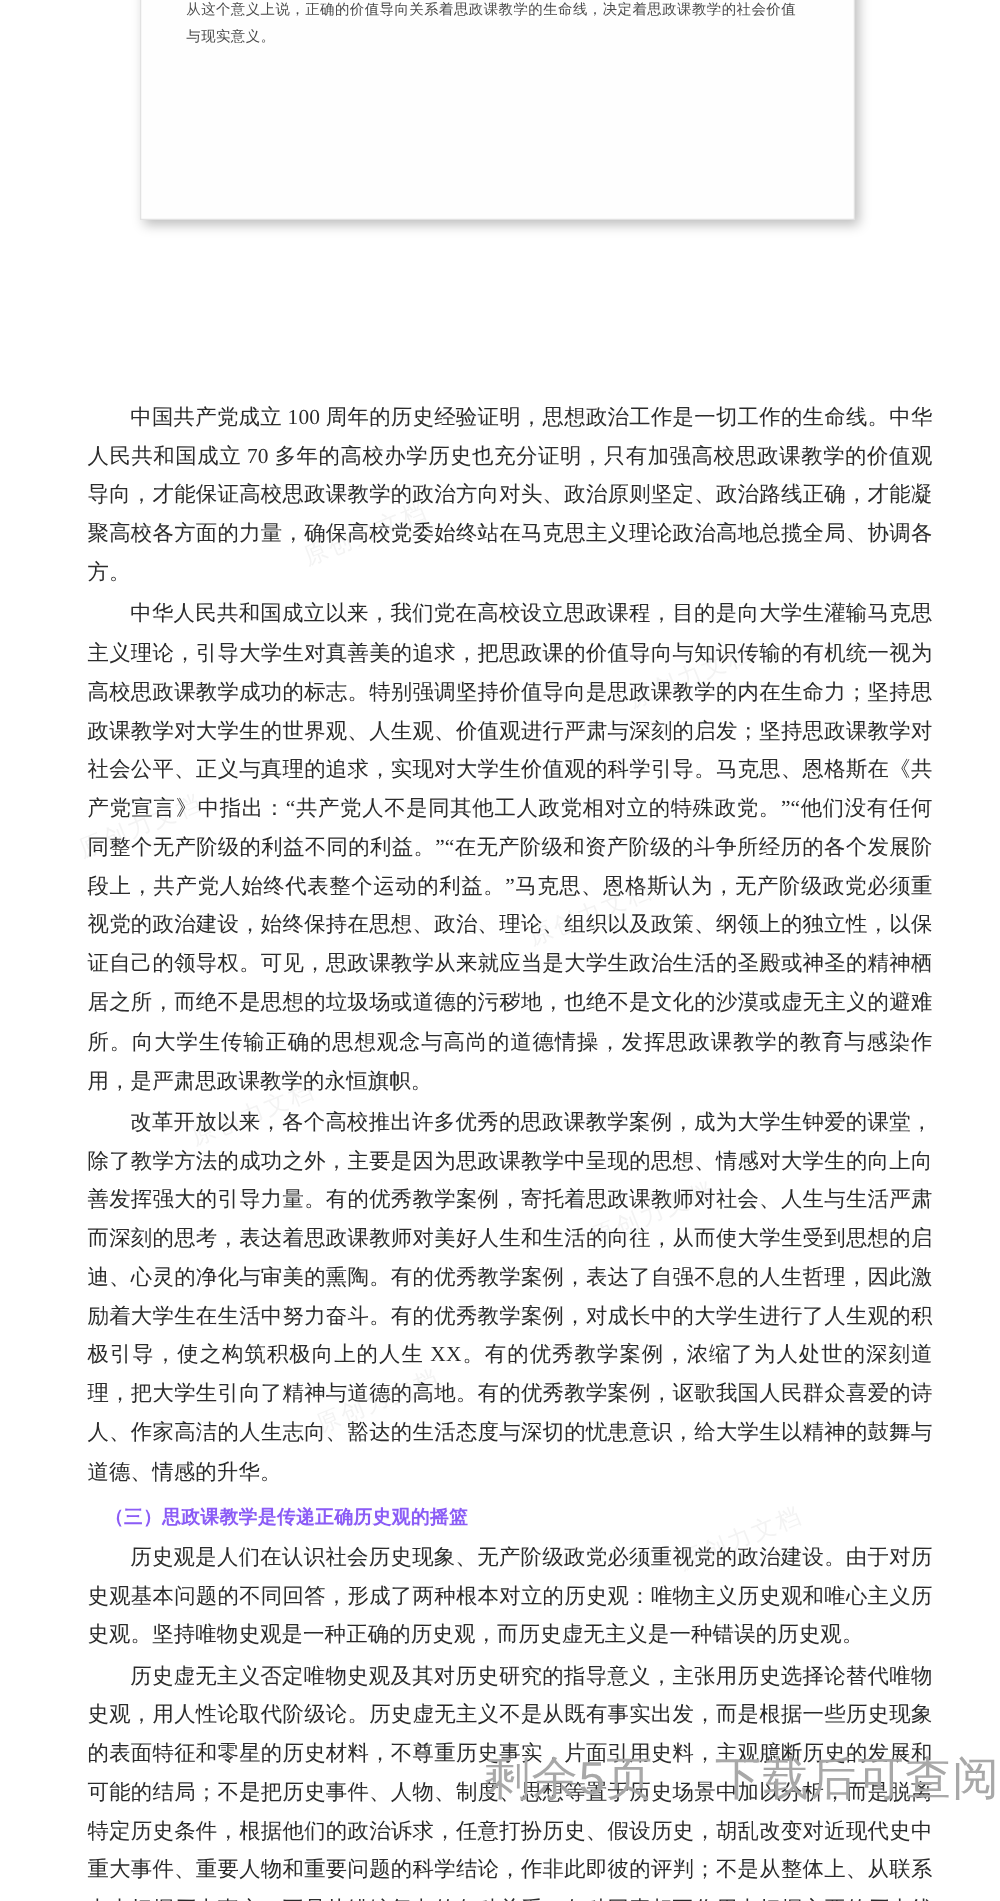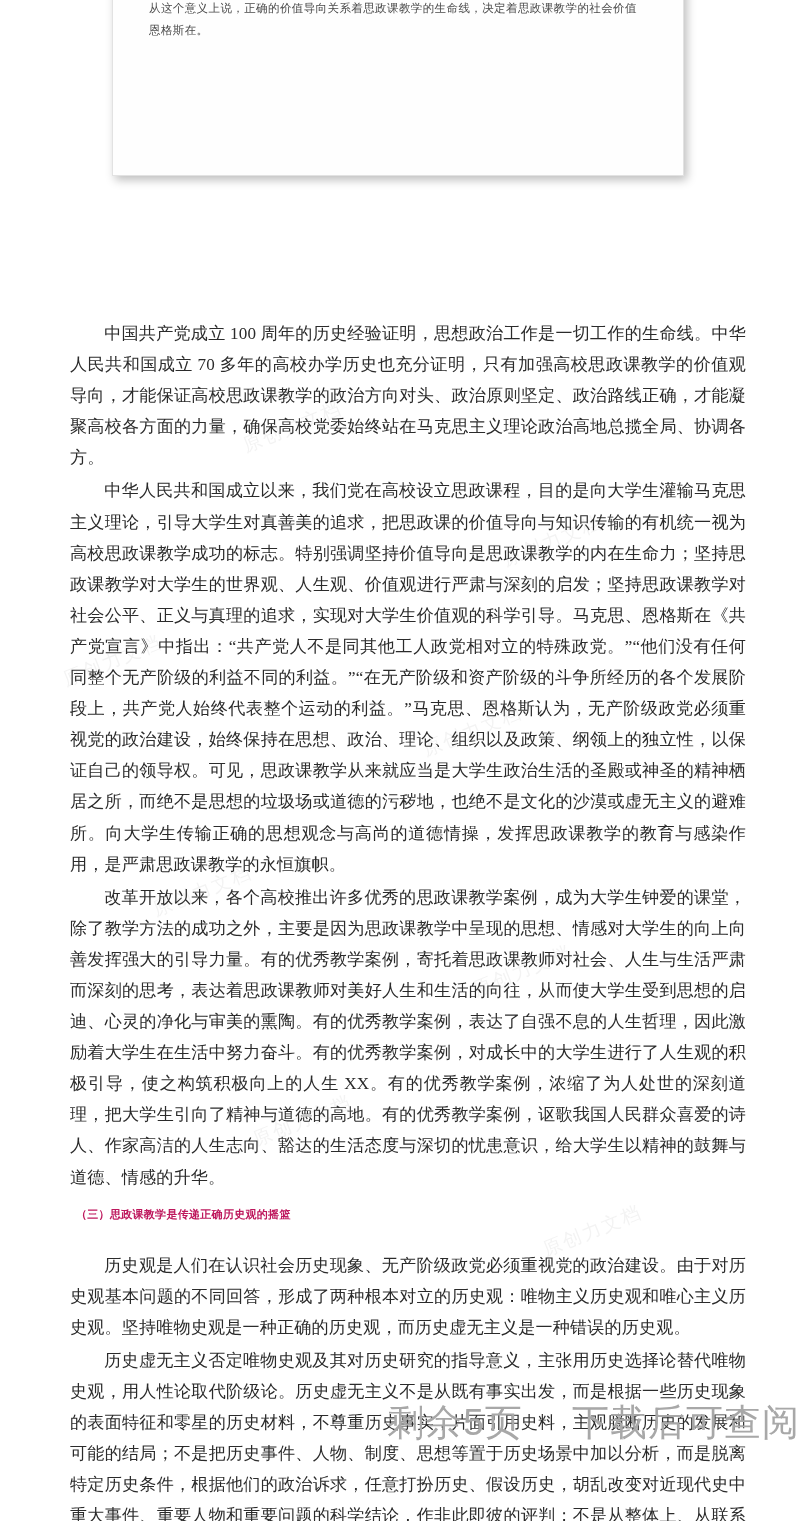--- a/index.html
+++ b/index.html
@@ -62,24 +62,24 @@
     color: #2b2b2b;
     text-align: justify;
     text-align-last: left;
     text-justify: inter-ideograph;
     text-indent: 2em;
     letter-spacing: 0.15px;
     font-family: "Liberation Serif", "DejaVu Serif", serif;
   }
 
   h3.sub-heading {
-    margin: 6px 0 20px 0;
-    font-size: 11px;
+    margin: 6px 0 0 0;
+    font-size: 15px;
     line-height: 31.1px;
-    color: #be185d;
+    color: #8b5cf6;
     font-weight: bold;
     text-indent: 2em;
     letter-spacing: 0.3px;
     font-family: "Liberation Serif", "DejaVu Serif", serif;
   }
 
   
   .footer-notice {
     position: absolute;
     left: 0;
@@ -105,21 +105,21 @@
     letter-spacing: 2px;
     white-space: nowrap;
   }
 </style>
 </head>
 <body>
 
 <div class="page-card-top">
   <div class="card-inner">
     <div class="card-line">从这个意义上说，正确的价值导向关系着思政课教学的生命线，决定着思政课教学的社会价值</div>
-    <div class="card-line">恩格斯在。</div>
+    <div class="card-line">与现实意义。</div>
   </div>
 </div>
 
 <div class="doc-body">
   <div class="col">
 
     <div class="watermark" style="left:240px; top:96px;">原创力文档</div>
     <div class="watermark" style="left:500px; top:210px;">原创力文档</div>
     <div class="watermark" style="left:60px; top:330px;">原创力文档</div>
     <div class="watermark" style="left:420px; top:400px;">原创力文档</div>

